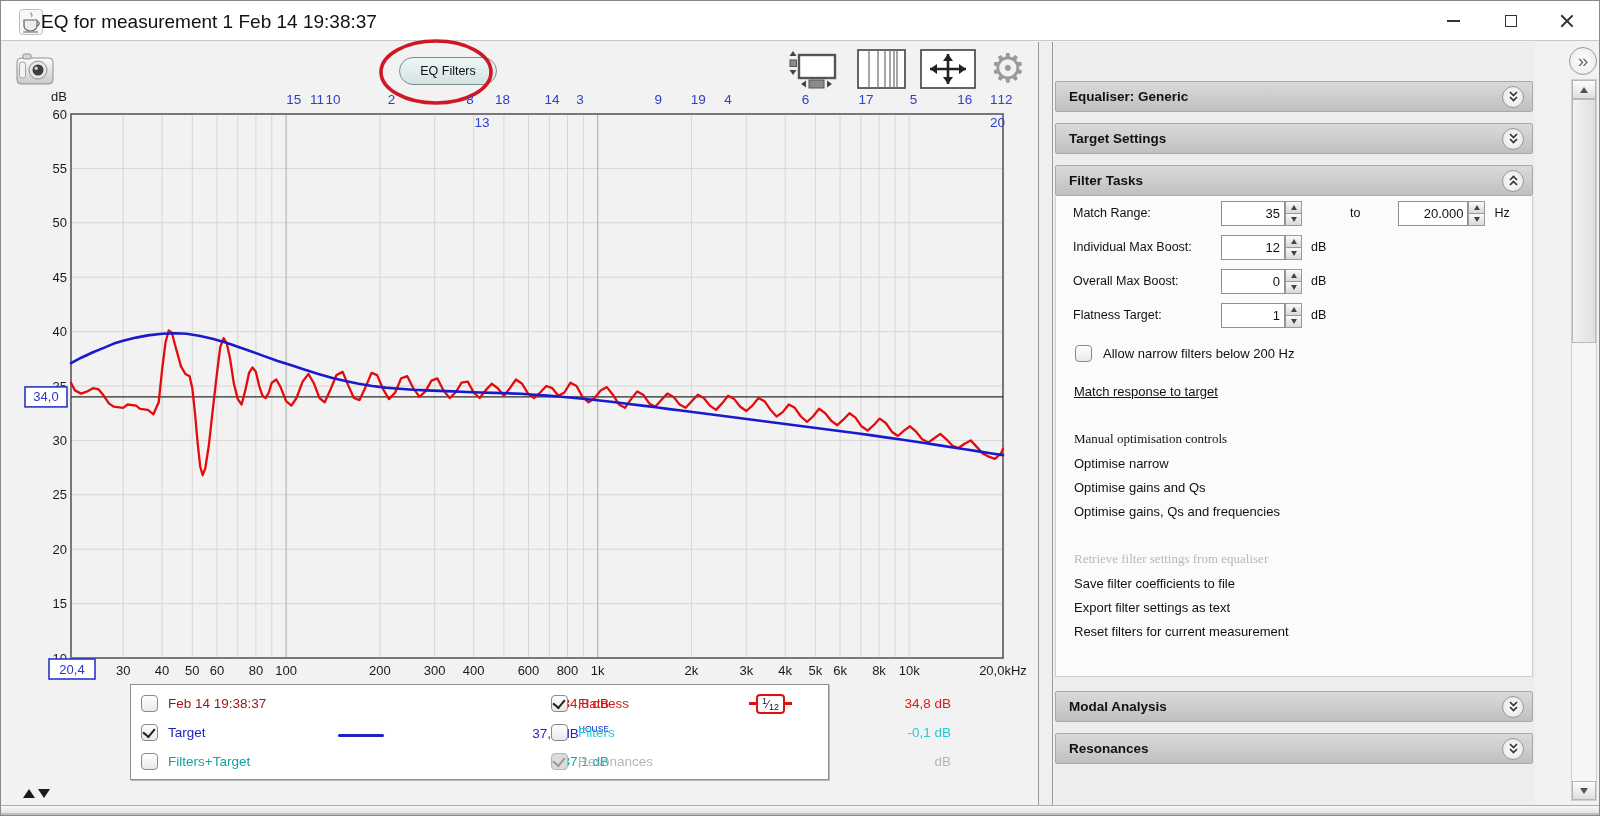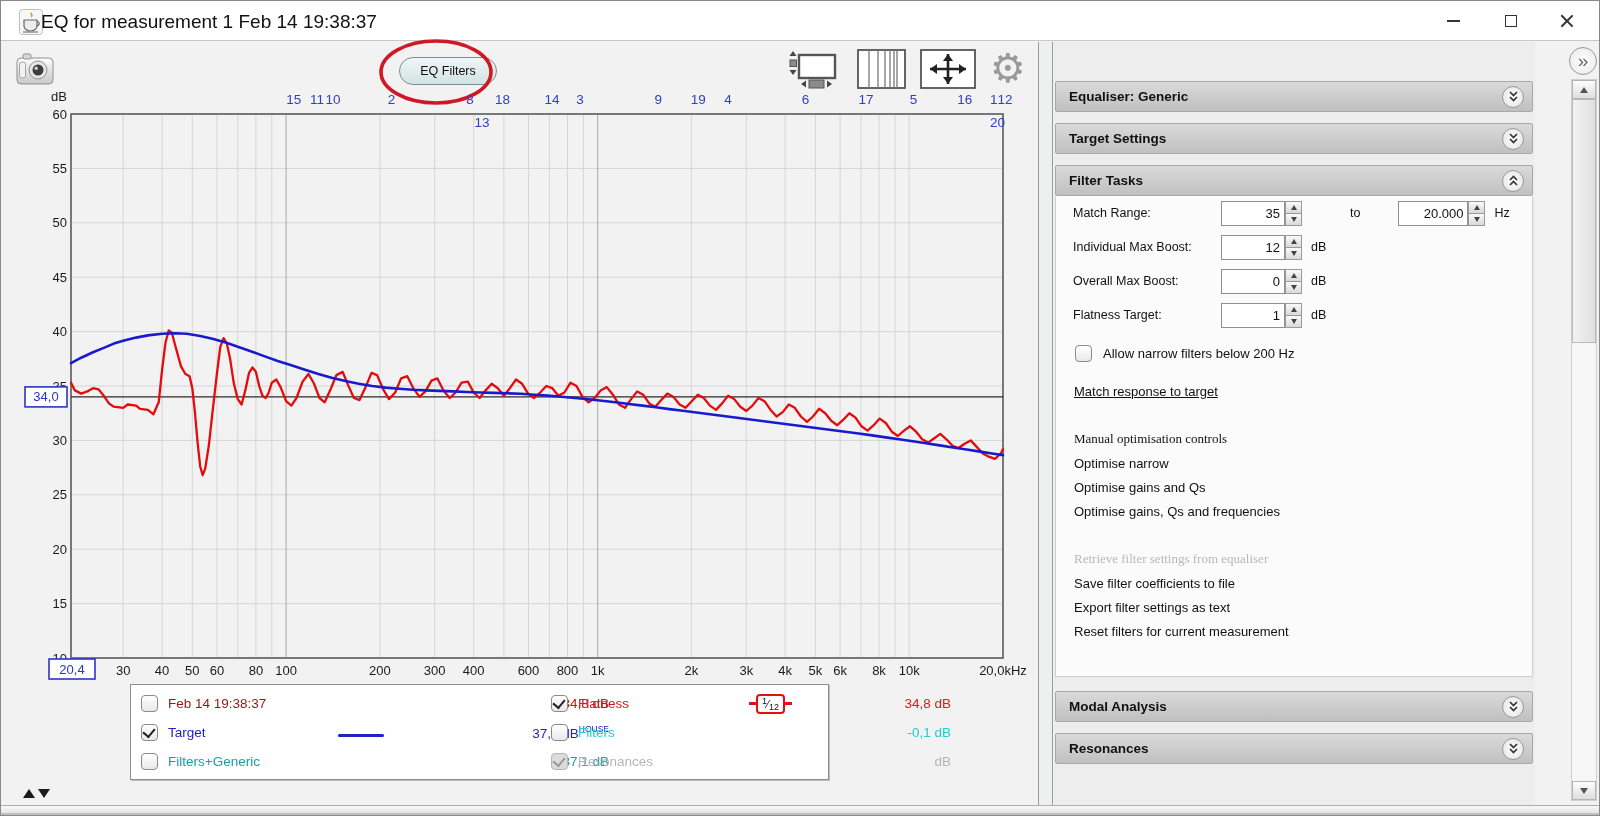--- a/index.html
+++ b/index.html
@@ -267,21 +267,21 @@
             <span class="lg-val" style="color: rgb(196, 20, 20);">34,8 dB</span>
           </div>
           <div class="lg-row">
             <div class="cb checked"></div>
             <span class="lg-name" style="color: rgb(33, 33, 196);">Target</span>
             <span style="margin-left: 132px;"><span class="lg-swatch" style="display: inline-block; background: rgb(33, 33, 196);"></span></span>
             <span class="lg-val" style="color: rgb(33, 33, 196);">37,2 dB<span class="sup">HOUSE</span></span>
           </div>
           <div class="lg-row">
             <div class="cb"></div>
-            <span class="lg-name" style="color: rgb(15, 163, 163);">Filters+Generic</span>
+            <span class="lg-name" style="color: rgb(15, 163, 163);">Filters+Target</span>
             <span class="lg-val" style="color: rgb(15, 163, 163);">37,1 dB</span>
           </div>
         </div>
       <div class="lg-col" id="lg-right" style="left:420px;width:400px;">
           <div class="lg-row">
             <div class="cb checked"></div>
             <span class="lg-name" style="color: rgb(224, 24, 24);">Flatness</span>
             <span class="badge-wrap" style="margin-left: 120px;">
               <span class="badge-dash"></span>
               <span class="badge-frac"><span class="bf-sup">1</span>⁄<span class="bf-sub">12</span></span>

